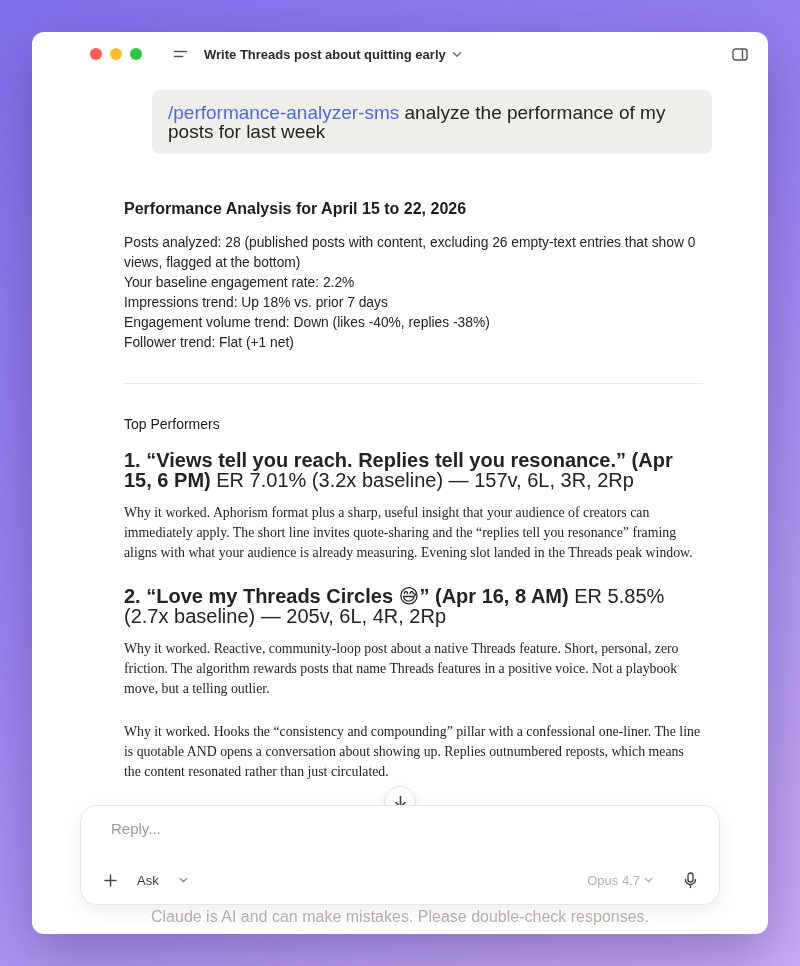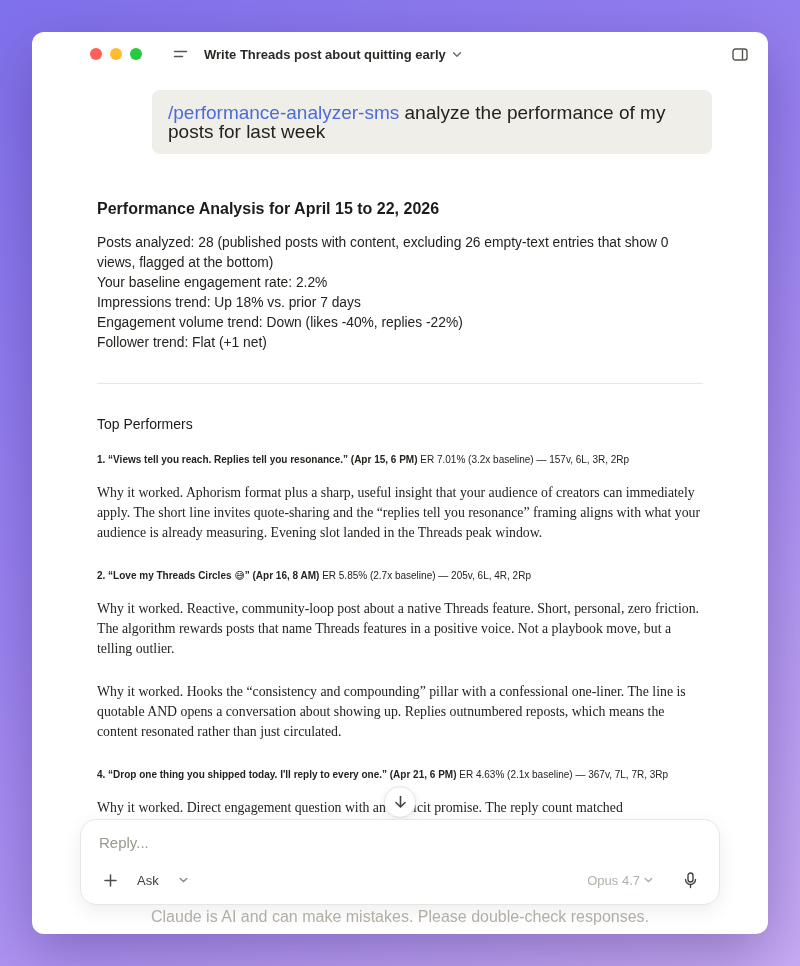--- a/index.html
+++ b/index.html
@@ -25,40 +25,40 @@
   .chev { color:#6f6f6a; display:flex; }
   .titlebar .right { margin-left:auto; }
   
   .chat { position:absolute; top:44px; left:0; right:0; bottom:0; overflow:hidden; }
   .bubble-row { display:flex; justify-content:flex-end; padding:14px 56px 0; }
   .bubble {
     background:#f0eee8; border-radius:8px; padding:13px 16px;
     font-size:19px; line-height:19px; color:#23231f; max-width:560px;
   }
   .cmd { color:#4c6bd8; }
-  .content { padding:46px 65px 0; color:#23231f; }
+  .content { padding:46px 65px 0; color:#23231f;margin-left:27px; }
   .content h1 { font-size:16px; font-weight:700; color:#1c1c19; margin-bottom:15px; }
   .summary div { font-size:13.8px; line-height:20px; }
   .divider { border:none; border-top:1px solid #e9e7e2; margin:30px 0 0; }
   .content h2 { font-size:14px; font-weight:400; margin:32px 0 18px; color:#1c1c19; }
-  .p-head { font-size:10px; line-height:20px; margin:0 0 13px; }
+  .p-head { font-size:20px; line-height:20px; margin:0 0 13px; }
   .p-head .bold { font-weight:700; }
   .p-body { font-size:13.8px; line-height:20px; margin:0 0 23px; color:#23231f;font-family:Liberation Serif, serif; }
   
   .scroll-btn {
     position:absolute; left:50%; transform:translateX(-50%); bottom:116px;
     width:32px; height:32px; border-radius:50%; background:#fff;
     border:1px solid #e6e4df; box-shadow:0 2px 8px rgba(0,0,0,.08);
     display:flex; align-items:center; justify-content:center; cursor:pointer; z-index:4;
   }
   
   .composer {
-    position:absolute; left:48px; right:48px; bottom:29px; height:86px;
+    position:absolute; left:48px; right:48px; bottom:29px; height:100px;
     background:#fff; border:1px solid #e8e6e1; border-radius:16px;
-    box-shadow:0 6px 20px rgba(0,0,0,.07); z-index:5; padding:14px 18px;
+    box-shadow:0 6px 20px rgba(0,0,0,.07); z-index:5; padding:14px 30px;
   }
   .reply-input {
     width:100%; border:none; outline:none; font-size:15px; color:#23231f;
     font-family:"Liberation Sans","DejaVu Sans",sans-serif; background:transparent;
   }
   .reply-input::placeholder { color:#9a988f; }
   .composer-row {
     position:absolute; left:16px; right:16px; bottom:11px;
     display:flex; align-items:center; gap:14px;
   }
@@ -116,21 +116,21 @@
       </div>
     </div>
 
     <div class="content">
       <h1>Performance Analysis for April 15 to 22, 2026</h1>
 
       <div class="summary">
         <div>Posts analyzed: 28 (published posts with content, excluding 26 empty-text entries that show 0 views, flagged at the bottom)</div>
         <div>Your baseline engagement rate: 2.2%</div>
         <div>Impressions trend: Up 18% vs. prior 7 days</div>
-        <div>Engagement volume trend: Down (likes -40%, replies -22%)</div>
+        <div>Engagement volume trend: Down (likes -40%, replies -38%)</div>
         <div>Follower trend: Flat (+1 net)</div>
       </div>
 
       <hr class="divider">
 
       <h2>Top Performers</h2>
 
       <div class="performer">
         <p class="p-head"><span class="bold">1. “Views tell you reach. Replies tell you resonance.” (Apr 15, 6 PM)</span> <span>ER 7.01% (3.2x baseline) — 157v, 6L, 3R, 2Rp</span></p>
         <p class="p-body">Why it worked. Aphorism format plus a sharp, useful insight that your audience of creators can immediately apply. The short line invites quote-sharing and the “replies tell you resonance” framing aligns with what your audience is already measuring. Evening slot landed in the Threads peak window.</p>

